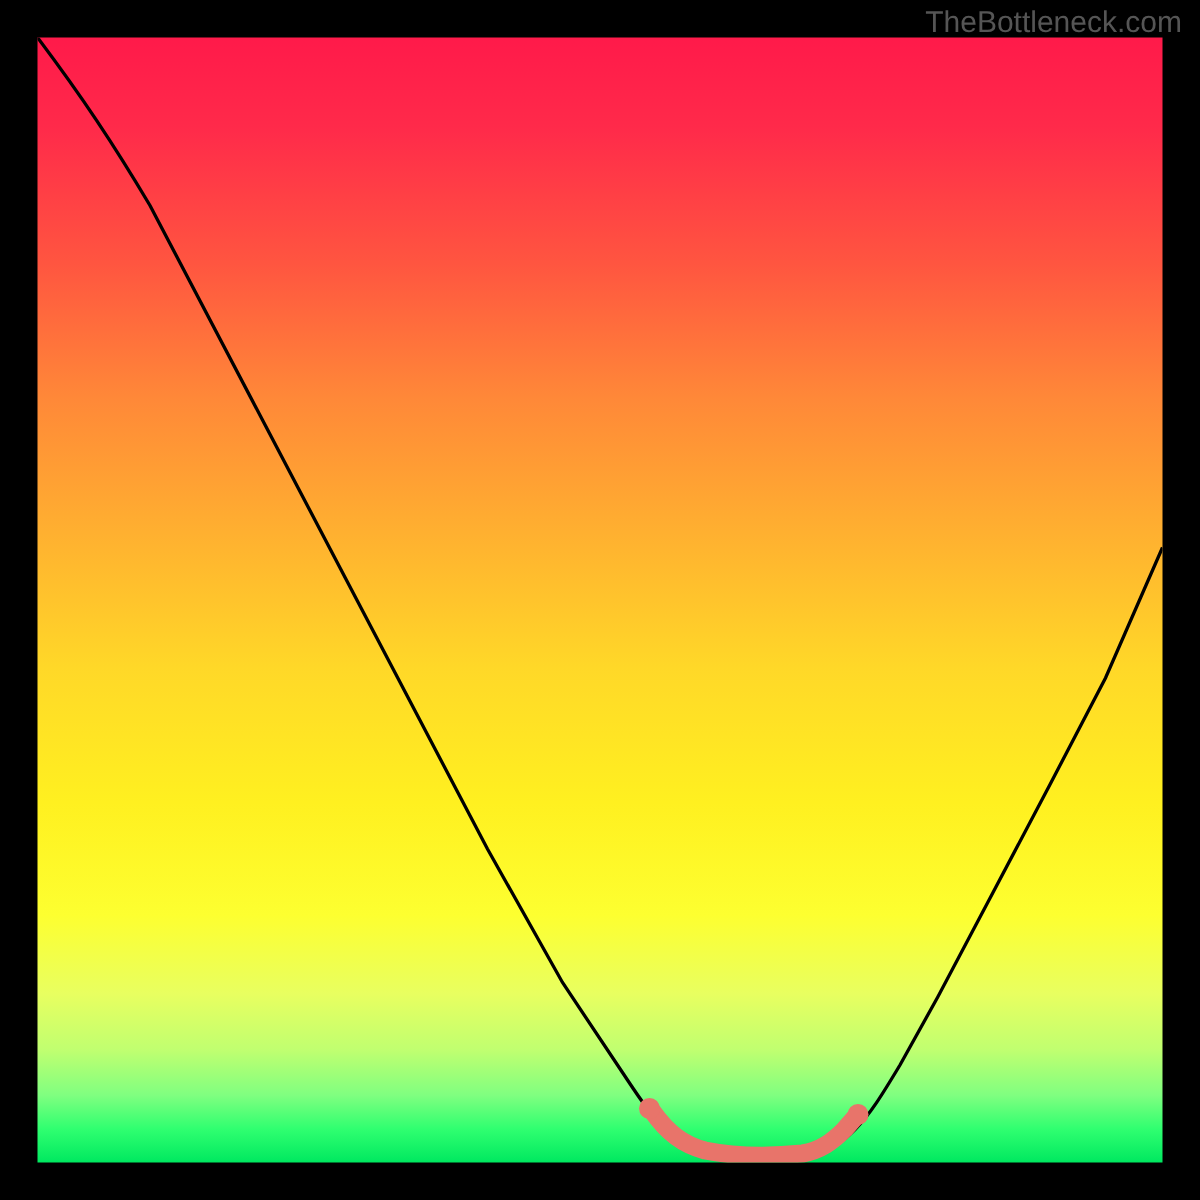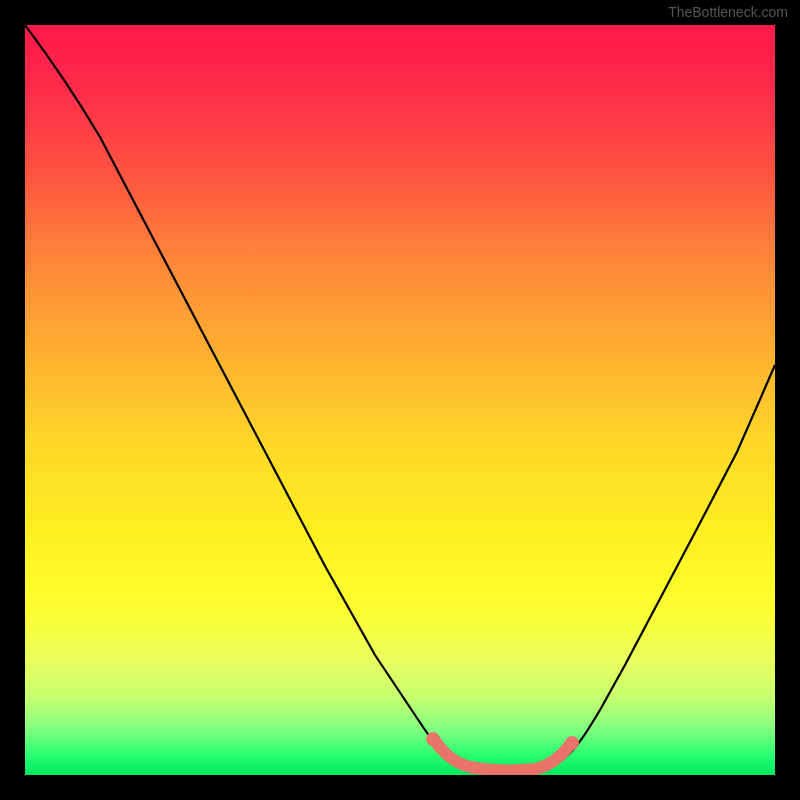--- a/index.html
+++ b/index.html
@@ -9,21 +9,21 @@
     background: #000;
     position: relative;
     overflow: hidden;
     font-family: Arial, sans-serif;
   }
   .watermark {
     position: absolute;
     top: 4px;
     right: 12px;
     color: #555;
-    font-size: 14px;
+    font-size: 20px;
     font-weight: 500;
     z-index: 10;
   }
   .plot-area {
     position: absolute;
     left: 25px;
     top: 25px;
     width: 750px;
     height: 750px;
   }

